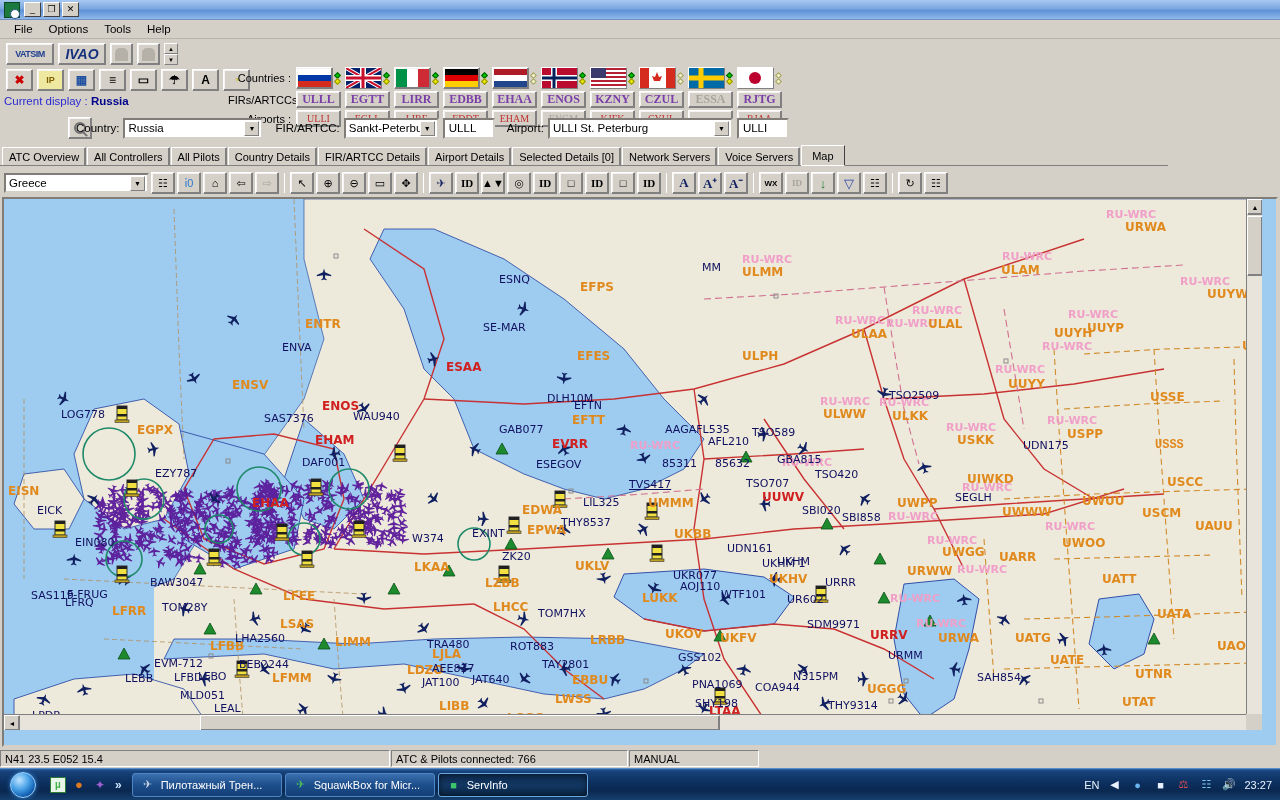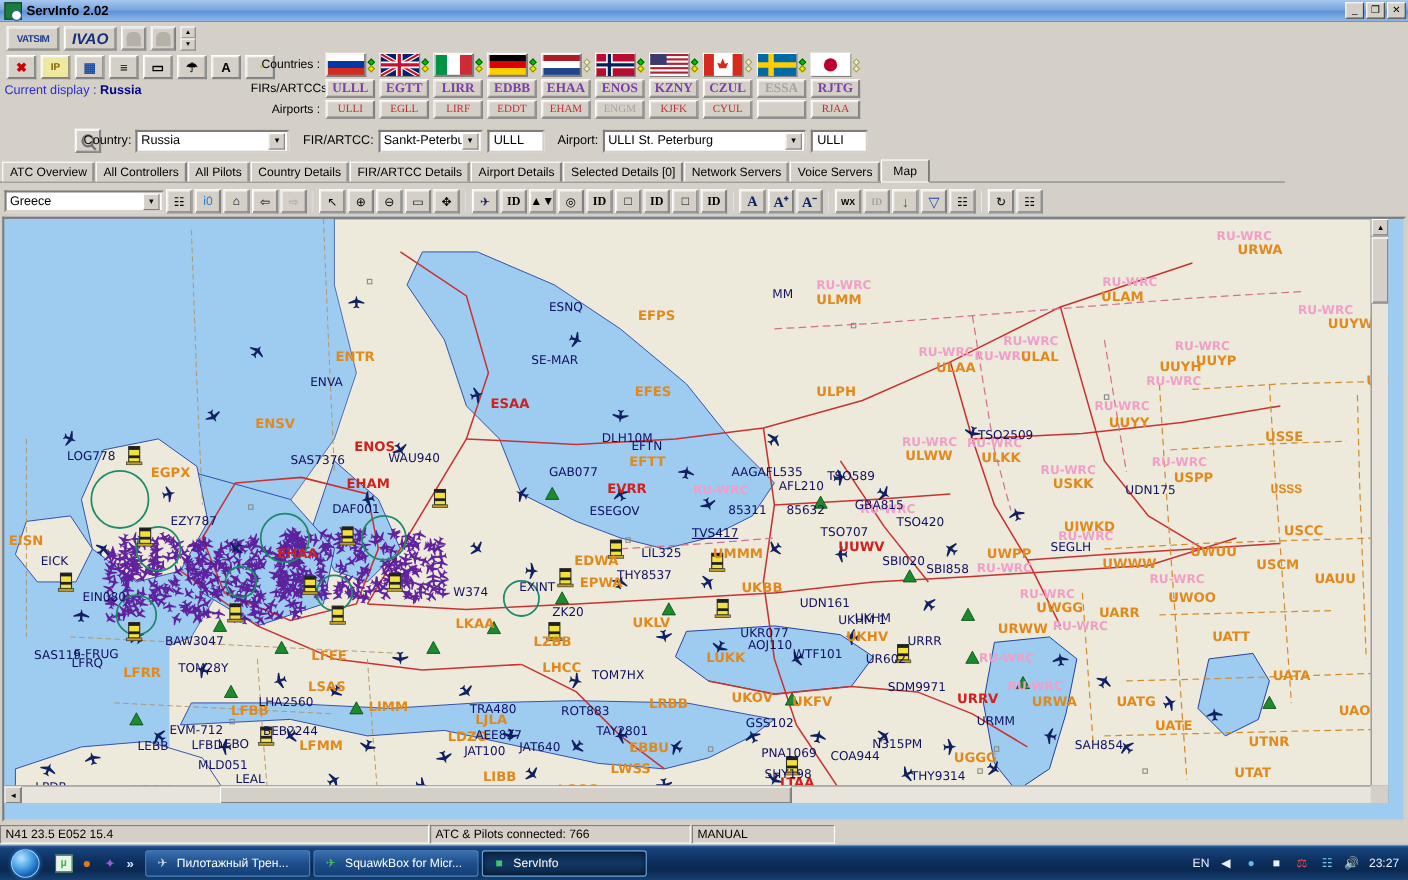--- a/index.html
+++ b/index.html
@@ -233,28 +233,33 @@
   .tray{ margin-left:auto; display:flex; align-items:center; gap:7px; padding-right:8px; color:#eaf2ff; font-size:11px;}
   .tray .ti{ width:16px;height:16px;display:flex;align-items:center;justify-content:center;font-size:11px;}
 </style>
 </head>
 <body>
 
 <div class="app">
 
   <div class="titlebar">
     <div class="tb-icon"></div>
-    <div class="tb-title">ServInfo 2.02</div>
     <div class="tb-btns">
       <div class="tb-btn">_</div>
       <div class="tb-btn">❐</div>
       <div class="tb-btn">✕</div>
     </div>
   </div>
 
+  <div class="menubar" id="menubar">
+      <div class="mi">File</div>
+      <div class="mi">Options</div>
+      <div class="mi">Tools</div>
+      <div class="mi">Help</div>
+    </div>
 
   <div class="toolzone">
 
     <div class="row1">
       <div class="tbtn logo-vatsim">VATSIM</div>
       <div class="tbtn logo-ivao">IVAO</div>
       <div class="tbtn pp-btn">
           <span class="pp-person"></span>
         </div>
       <div class="tbtn pp-btn">

